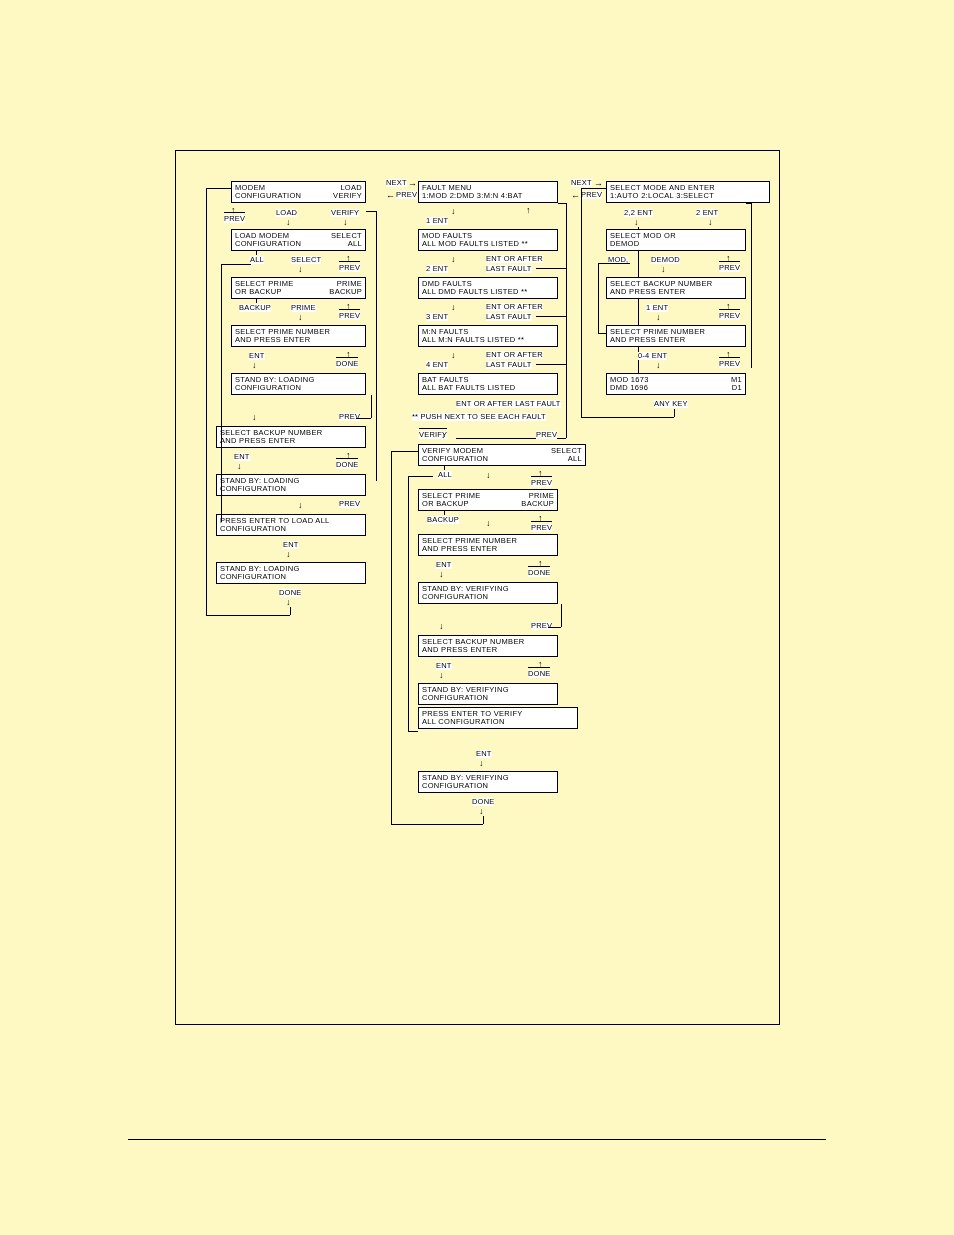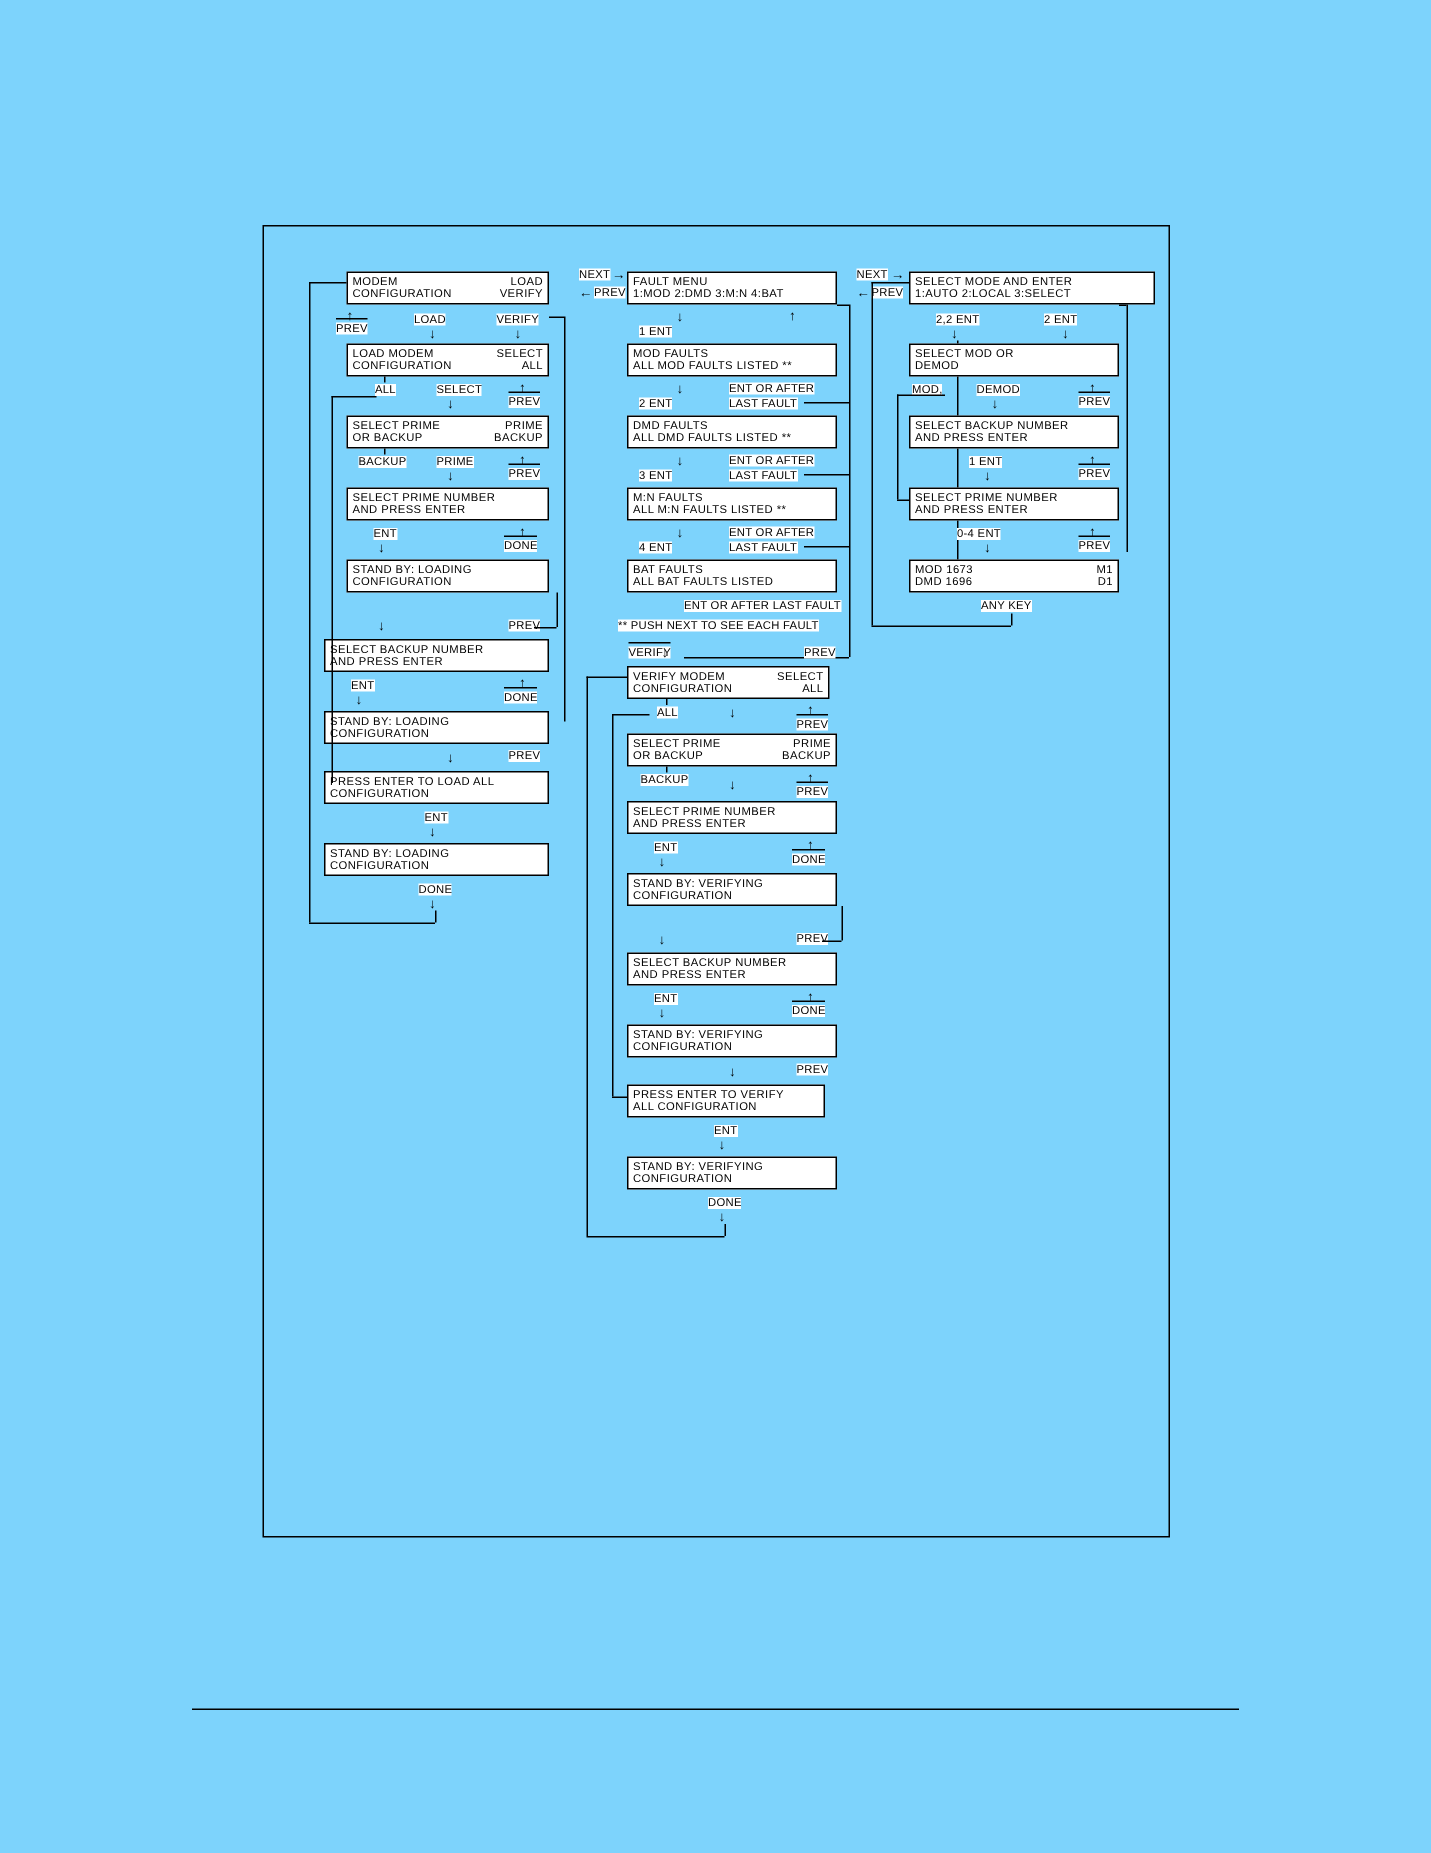--- a/index.html
+++ b/index.html
@@ -6,21 +6,21 @@
     margin: 0;
     padding: 0;
     background: #fff;
     font-family: Arial, Helvetica, sans-serif;
     width: 954px;
   }
   .page {
     width: 954px;
     height: 1235px;
     position: relative;
-    background: #7dd3fc;
+    background: #fef9c3;
     text-decoration: underline;
   }
   .outer-frame {
     position: absolute;
     left: 175px;
     top: 150px;
     width: 605px;
     height: 875px;
     border: 1px solid #000;
     box-sizing: border-box;
@@ -221,21 +221,21 @@
         <span class="l2">ALL  BAT  FAULTS  LISTED</span>
       </div>
       <span class="lbl" style="left:280px;top:249px">ENT OR AFTER LAST FAULT</span>
       <span class="lbl" style="left:236px;top:262px">**  PUSH NEXT TO SEE EACH FAULT</span>
       <div class="line-h" style="left:280px;top:287px;width:110px"></div>
 
       <span class="lbl" style="left:243px;top:280px"><span style="border-top:1px solid #000;padding-top:1px">VERIFY</span></span>
       <span class="arr" style="left:265px;top:280px">↓</span>
       <span class="lbl" style="left:360px;top:280px">PREV</span>
 
-      <div class="box" style="left:242px;top:293px;width:135px;height:22px">
+      <div class="box" style="left:242px;top:293px;width:168px;height:22px">
         <span class="l1">VERIFY  MODEM</span>
         <span class="l2">CONFIGURATION</span>
         <span class="right"><span>SELECT</span><br><span>ALL</span></span>
       </div>
       <span class="lbl" style="left:262px;top:320px">ALL</span>
       <div class="line-v" style="left:268px;top:315px;height:4px"></div>
       <span class="arr" style="left:310px;top:320px">↓</span>
       <span class="arr" style="left:362px;top:318px">↑</span>
       <span class="lbl" style="left:355px;top:328px"><span style="border-top:1px solid #000;padding-top:1px">PREV</span></span>
 
@@ -277,21 +277,21 @@
       <span class="arr" style="left:362px;top:509px">↑</span>
       <span class="lbl" style="left:352px;top:519px"><span style="border-top:1px solid #000;padding-top:1px">DONE</span></span>
 
       <div class="box" style="left:242px;top:532px;width:140px;height:22px">
         <span class="l1">STAND BY:  VERIFYING</span>
         <span class="l2">CONFIGURATION</span>
       </div>
       <span class="arr" style="left:310px;top:559px">↓</span>
       <span class="lbl" style="left:355px;top:558px">PREV</span>
 
-      <div class="box" style="left:242px;top:572px;width:132px;height:22px">
+      <div class="box" style="left:242px;top:556px;width:160px;height:22px">
         <span class="l1">PRESS  ENTER  TO  VERIFY</span>
         <span class="l2">ALL  CONFIGURATION</span>
       </div>
       <span class="lbl" style="left:300px;top:599px">ENT</span>
       <span class="arr" style="left:303px;top:608px">↓</span>
 
       <div class="box" style="left:242px;top:620px;width:140px;height:22px">
         <span class="l1">STAND BY:  VERIFYING</span>
         <span class="l2">CONFIGURATION</span>
       </div>

